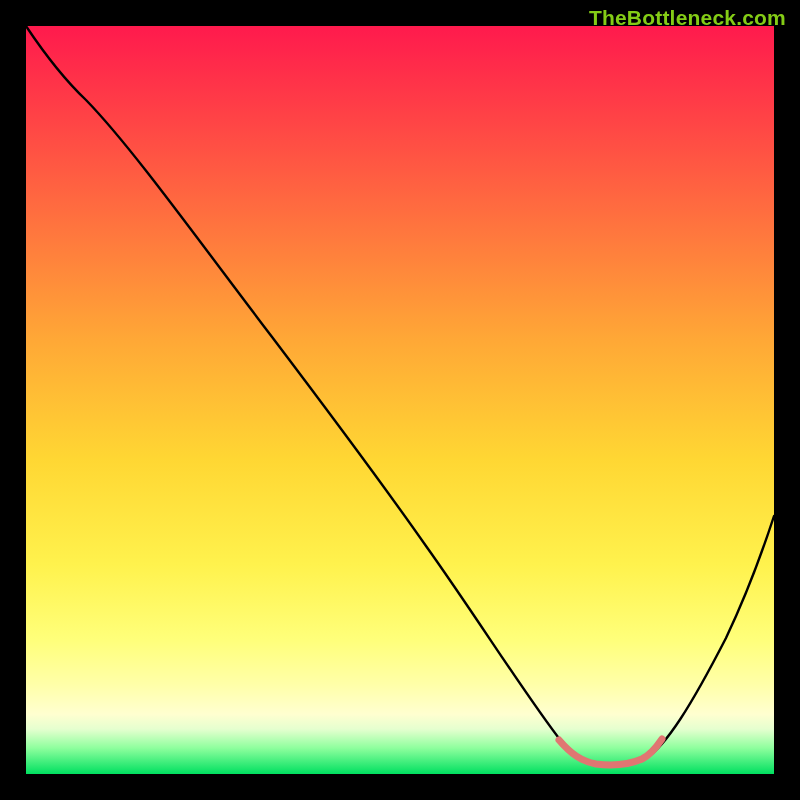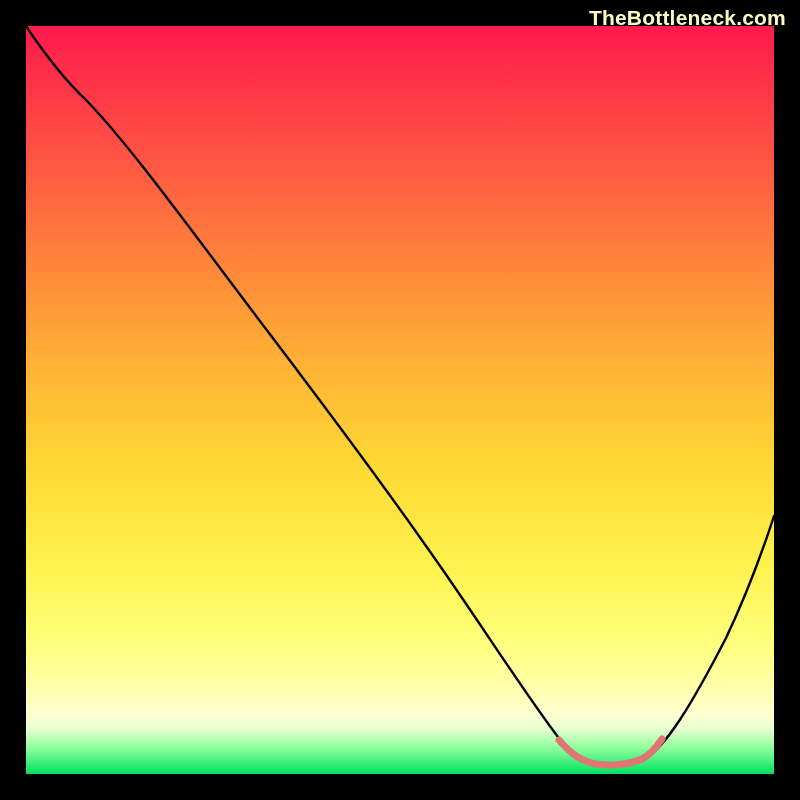--- a/index.html
+++ b/index.html
@@ -38,21 +38,21 @@
       #ffffd0 92%,
       #e5ffcf 94%,
       #8fff9e 96.5%,
       #00e060 100%
     );
   }
   .brand {
     position: absolute;
     top: 6px;
     right: 14px;
-    color: #fef9c3;
+    color: #84cc16;
     font-size: 21px;
     font-weight: 600;
     letter-spacing: 0.2px;
   }
   svg.curve {
     position: absolute;
     left: 0;
     top: 0;
     width: 748px;
     height: 748px;

